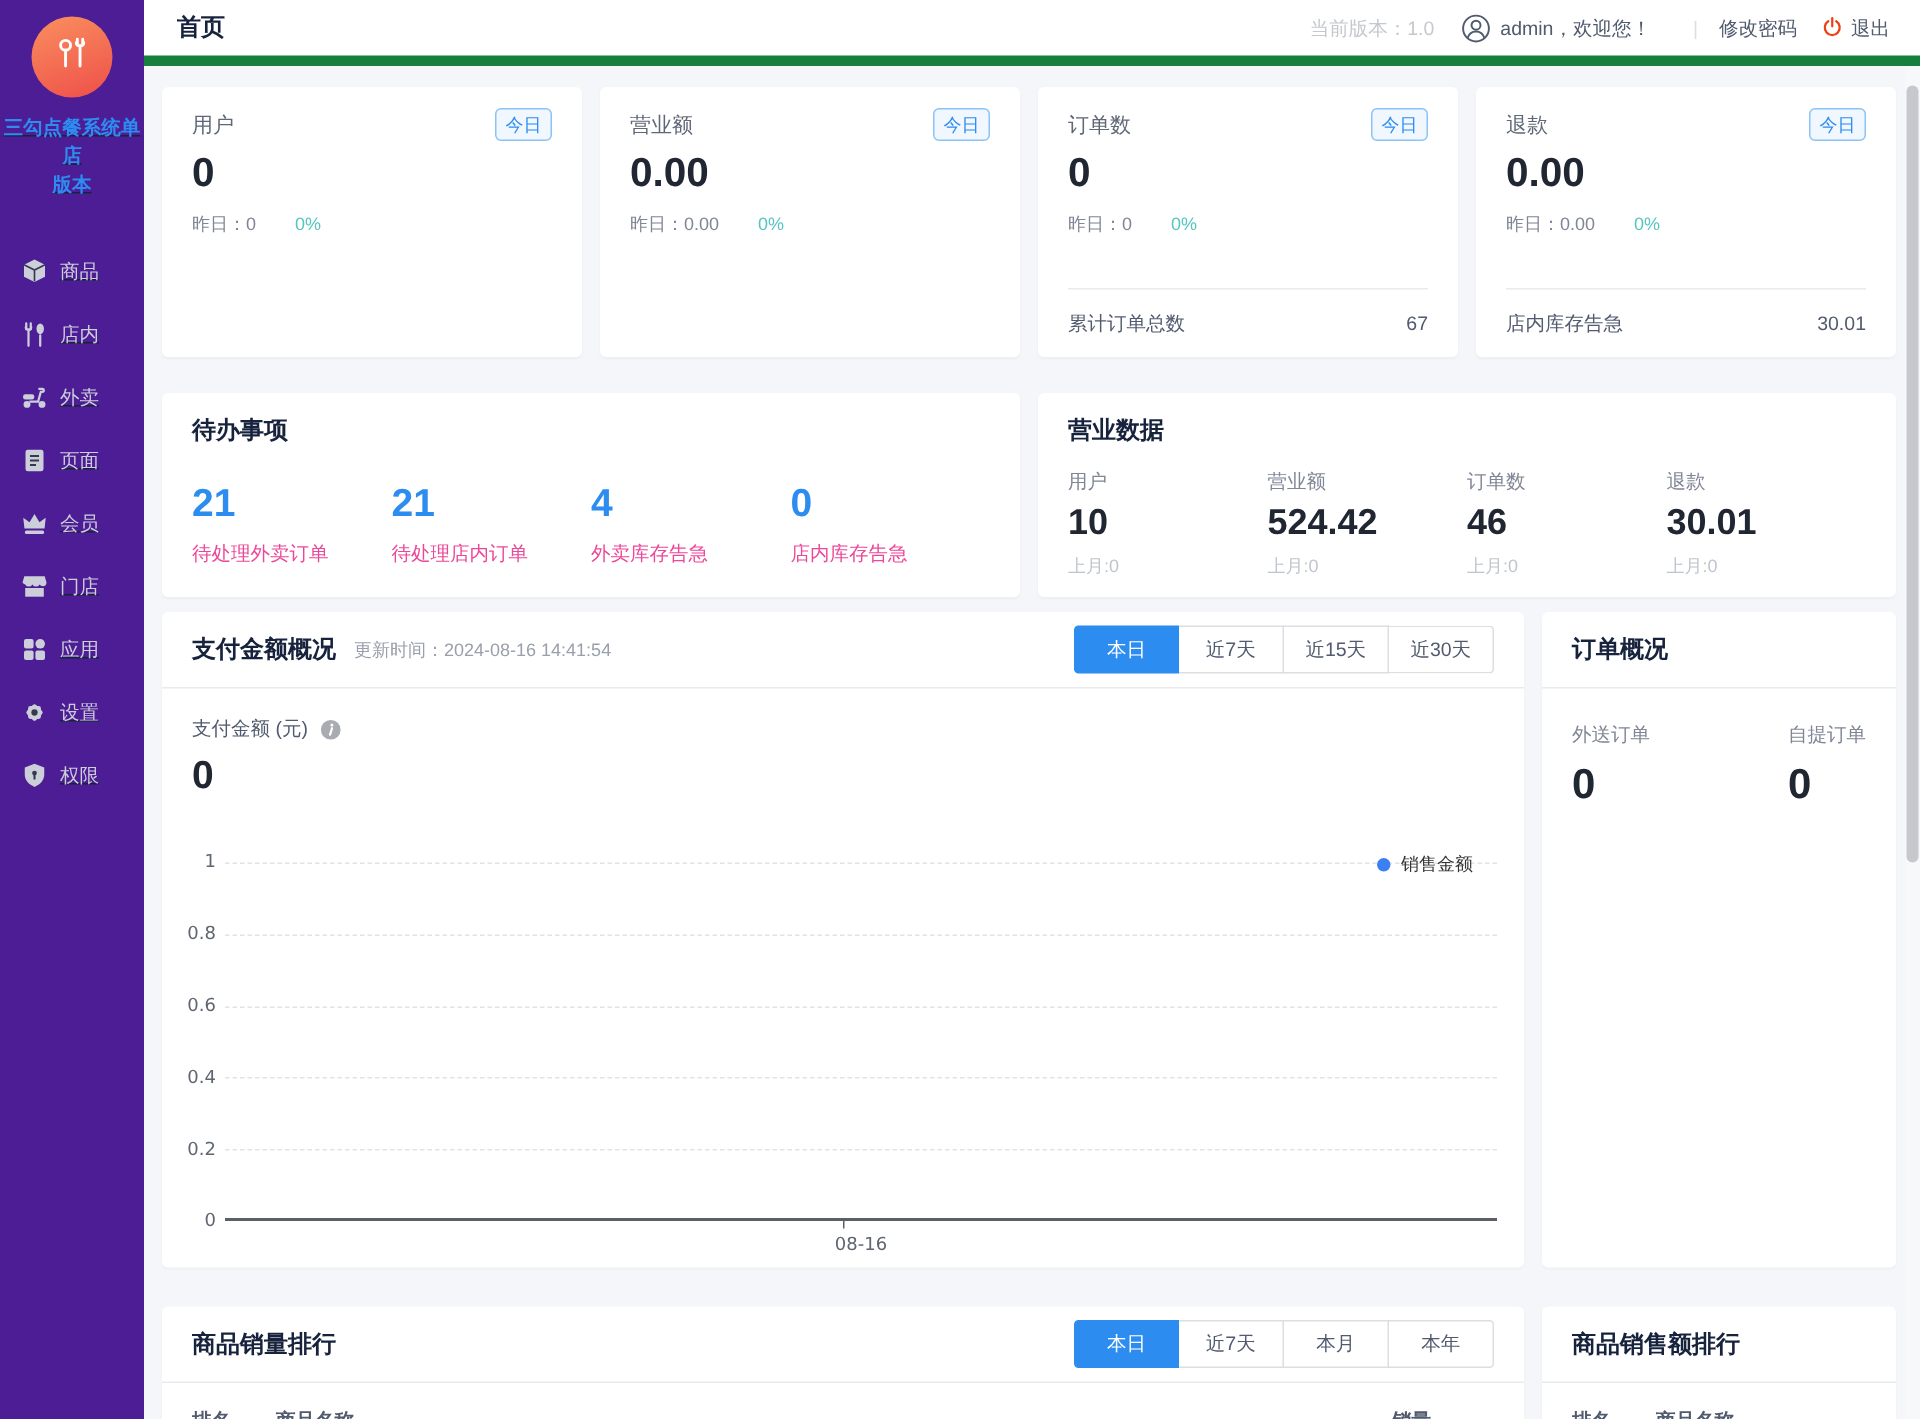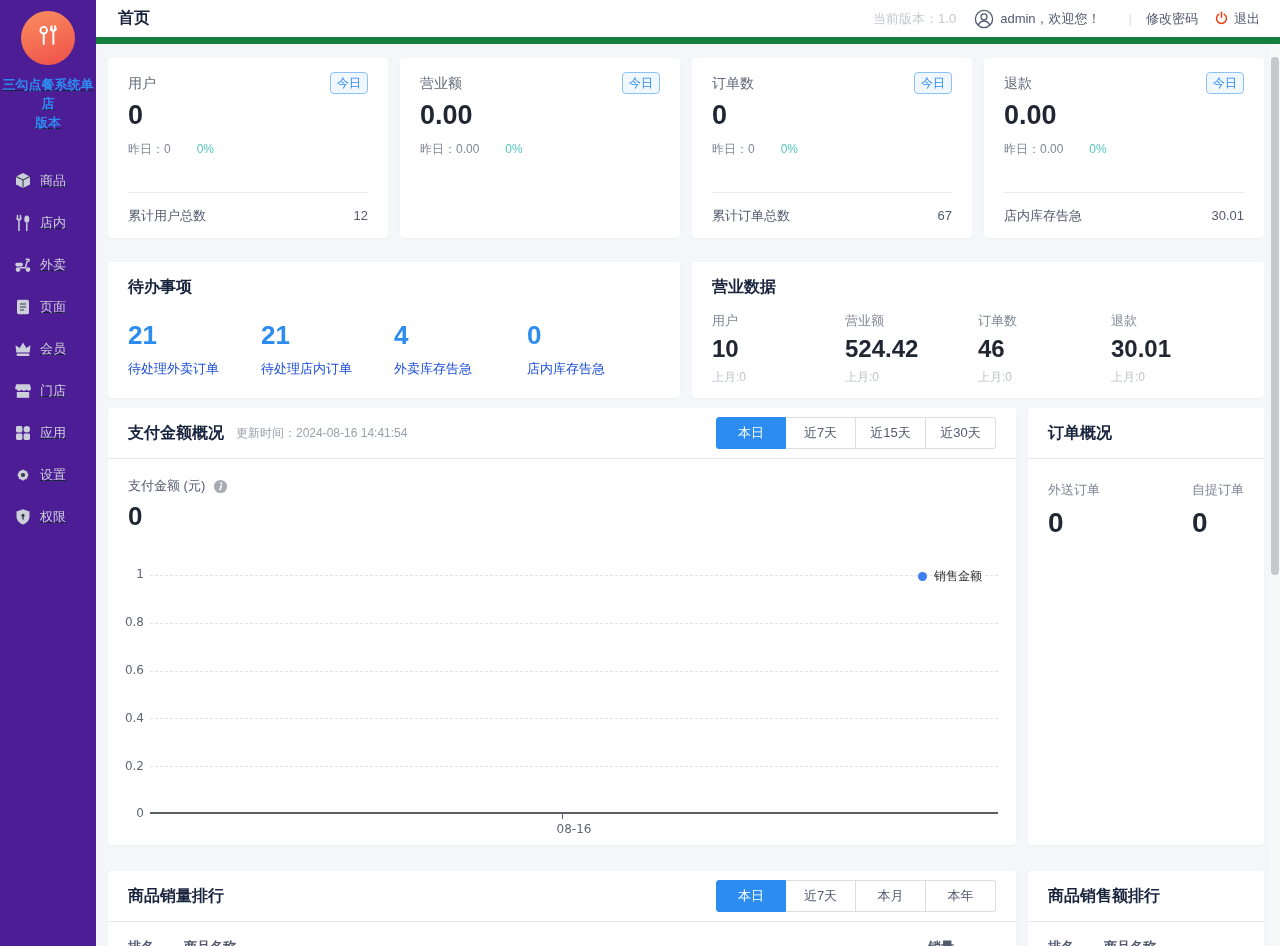--- a/index.html
+++ b/index.html
@@ -49,21 +49,21 @@
   .stat-foot { margin-top:auto; border-top:1px solid #e8eaec; height:46px; display:flex;
     align-items:center; justify-content:space-between; font-size:13px; color:#515a6e; }
 
   
   .row2 { margin-bottom:10px; }
   .half-card { flex:1; height:136px; padding:15px 20px; }
   .sec-title { font-size:16px; font-weight:bold; color:#17233d;font-family:Liberation Mono, monospace; }
   .quad { display:flex; margin-top:22px; }
   .quad > div { flex:1; }
   .todo-num { font-size:26px; font-weight:bold; color:#2d8cf0; }
-  .todo-label { margin-top:9px; font-size:13px; color:#1d4ed8; }
+  .todo-label { margin-top:9px; font-size:13px; color:#ec4899; }
   .biz-label { font-size:13px; color:#808695; }
   .biz-num { font-size:24px; font-weight:bold; color:#202733; margin-top:5px; }
   .biz-sub { font-size:12px; color:#c0c4cc; margin-top:6px; }
   .biz .quad { margin-top:14px; }
 
   
   .row3 { margin-bottom:26px; }
   .chart-card { width:908px; height:437px; position:relative; }
   .card-head { height:51px; display:flex; align-items:center; justify-content:space-between;
     padding:0 20px; border-bottom:1px solid #e8eaec; }
@@ -256,24 +256,20 @@
 <main class="main">
 
   <div class="row row1">
     <div class="card stat-card">
       <div class="stat-head">
         <span class="stat-title">用户</span>
         <span class="badge">今日</span>
       </div>
       <div class="stat-value">0</div>
       <div class="stat-sub"><span>昨日：0</span><span class="pct">0%</span></div>
-      <div class="stat-foot">
-        <span>累计用户总数</span>
-        <span>12</span>
-      </div>
     </div>
     <div class="card stat-card">
       <div class="stat-head">
         <span class="stat-title">营业额</span>
         <span class="badge">今日</span>
       </div>
       <div class="stat-value">0.00</div>
       <div class="stat-sub"><span>昨日：0.00</span><span class="pct">0%</span></div>
     </div>
     <div class="card stat-card">

